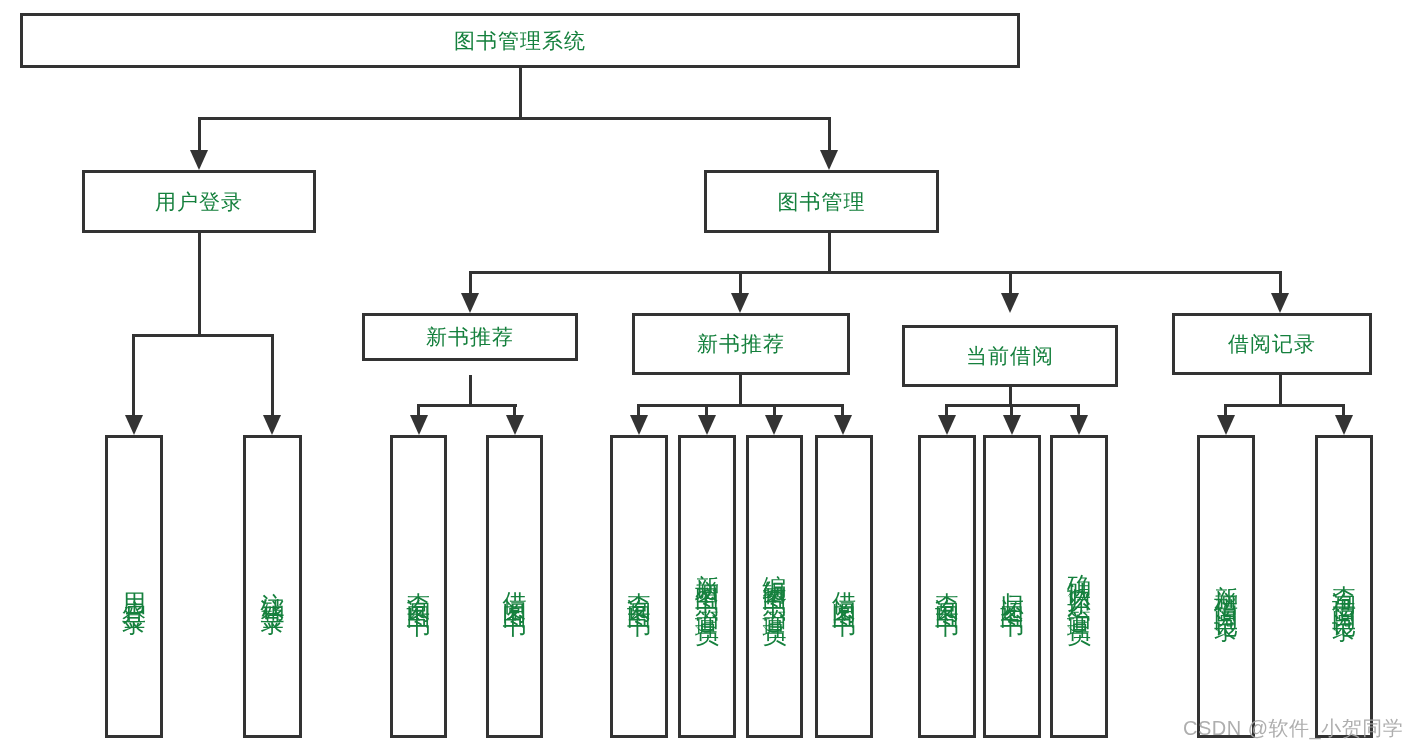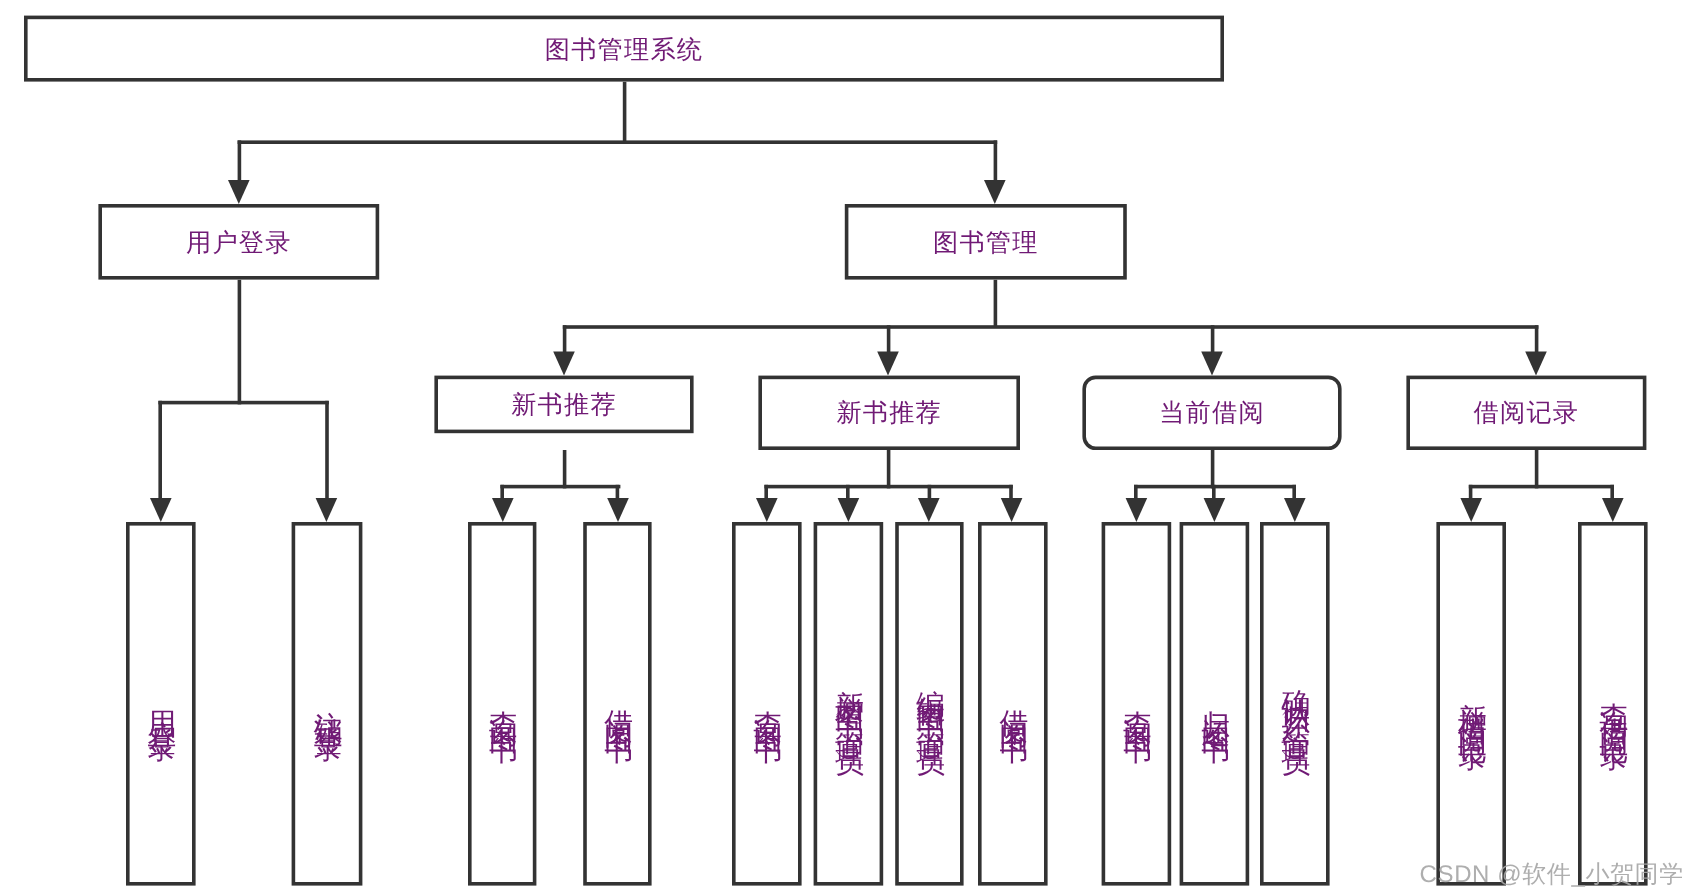--- a/index.html
+++ b/index.html
@@ -9,21 +9,21 @@
     height: 747px;
     background: #ffffff;
     font-family: "Liberation Sans", "DejaVu Sans", sans-serif;
     overflow: hidden;
   }
   .box {
     position: absolute;
     box-sizing: border-box;
     border: 3px solid #333333;
     background: #ffffff;
-    color: #701a75;
+    color: #15803d;
     display: flex;
     align-items: center;
     justify-content: center;
     font-size: 21px;
     letter-spacing: 1px;
     z-index: 2;
   }
   .leaf {
     writing-mode: vertical-rl;
     font-size: 24px;
@@ -97,21 +97,21 @@
   <div class="arrow" style="left:1001px; top:293px;"></div>
   <div class="vline" style="left:1279px; top:271px; width:3px; height:25px;"></div>
   <div class="arrow" style="left:1271px; top:293px;"></div>
 
   <div class="box" style="left:362px; top:313px; width:216px; height:48px;">
     <span>新书推荐</span>
   </div>
   <div class="box" style="left:632px; top:313px; width:218px; height:62px;">
     <span>新书推荐</span>
   </div>
-  <div class="box" style="left:902px; top:313px; width:216px; height:62px;border-radius:11px;">
+  <div class="box" style="left:902px; top:325px; width:216px; height:62px;">
     <span>当前借阅</span>
   </div>
   <div class="box" style="left:1172px; top:313px; width:200px; height:62px;font-family:Liberation Serif, serif;">
     <span>借阅记录</span>
   </div>
 
   <div class="vline" style="left:469px; top:375px; width:3px; height:32px;"></div>
   <div class="hline" style="left:417px; top:404px; width:100px; height:3px;"></div>
   <div class="vline" style="left:417px; top:404px; width:3px; height:13px;"></div>
   <div class="arrow" style="left:410px; top:415px;"></div>

